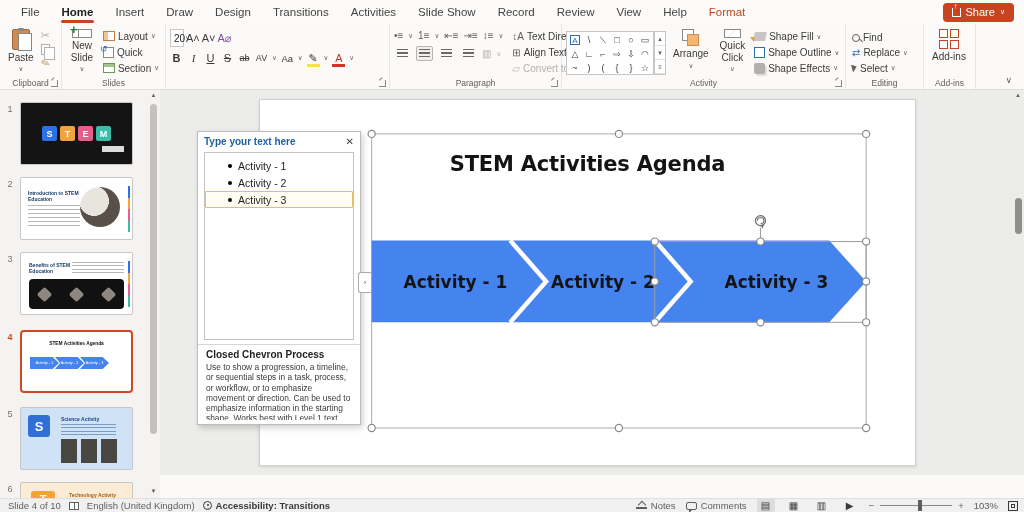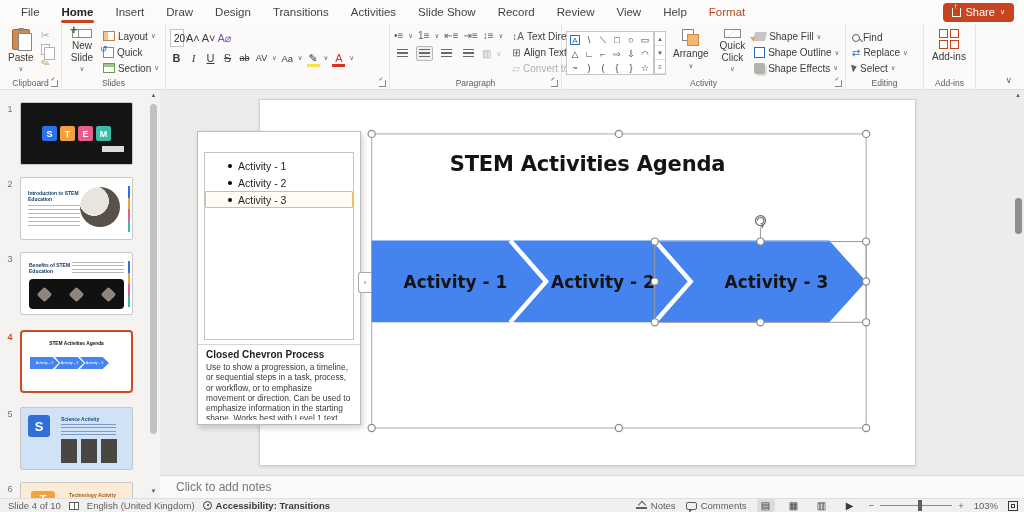--- a/index.html
+++ b/index.html
@@ -549,20 +549,24 @@
           <circle cx="396" cy="182" r="3.6"></circle>
             <circle cx="608" cy="182" r="3.6"></circle>
           <circle cx="396" cy="223" r="3.6"></circle>
             <circle cx="502" cy="223" r="3.6"></circle>
             <circle cx="608" cy="223" r="3.6"></circle>
         </g>
       </svg>
     </div>
 
     <div class="pane">
+      <div class="pane-head">
+        <span class="pane-title">Type your text here</span>
+        <span class="pane-close">✕</span>
+      </div>
       <div class="pane-list">
         <div class="prow2">
             <span class="bul"></span>
             <span>Activity - 1</span>
           </div>
         <div class="prow2">
             <span class="bul"></span>
             <span>Activity - 2</span>
           </div>
         <div class="prow2 cur">
@@ -578,23 +582,20 @@
       </div>
     </div>
     <div class="pane-toggle">›</div>
 
     <div class="canvas-scroll">
       <span class="arr">▲</span>
       <span class="thumb"></span>
     </div>
   </div>
 
-  <div class="notesbar">
-    <span>Click to add notes</span>
-  </div>
 
   <footer class="status">
     <div class="left">
       <span>Slide 4 of 10</span>
       <span class="ic-book"></span>
       <span>English (United Kingdom)</span>
       <span class="statusbtn">
         <span class="ic-person"></span>
         <span class="acc">Accessibility: Transitions</span>
       </span>

